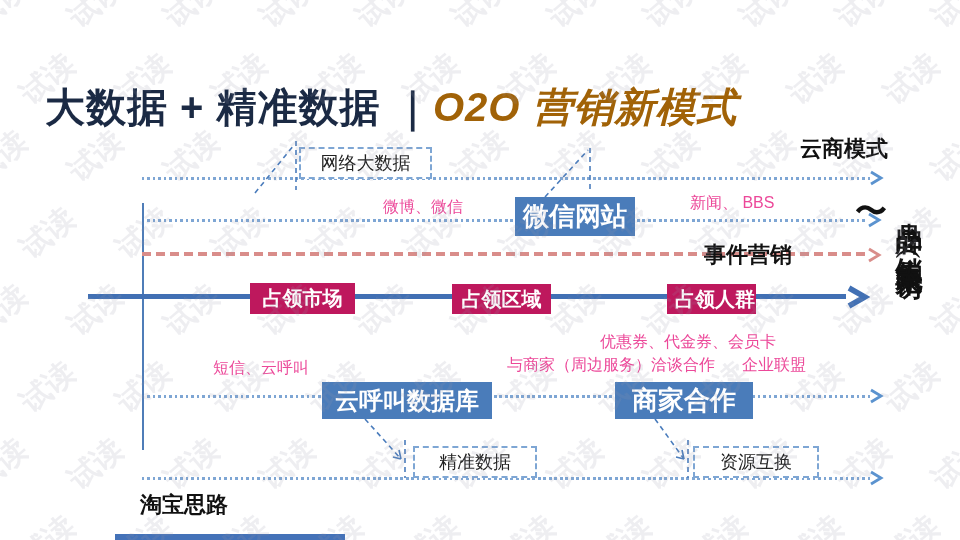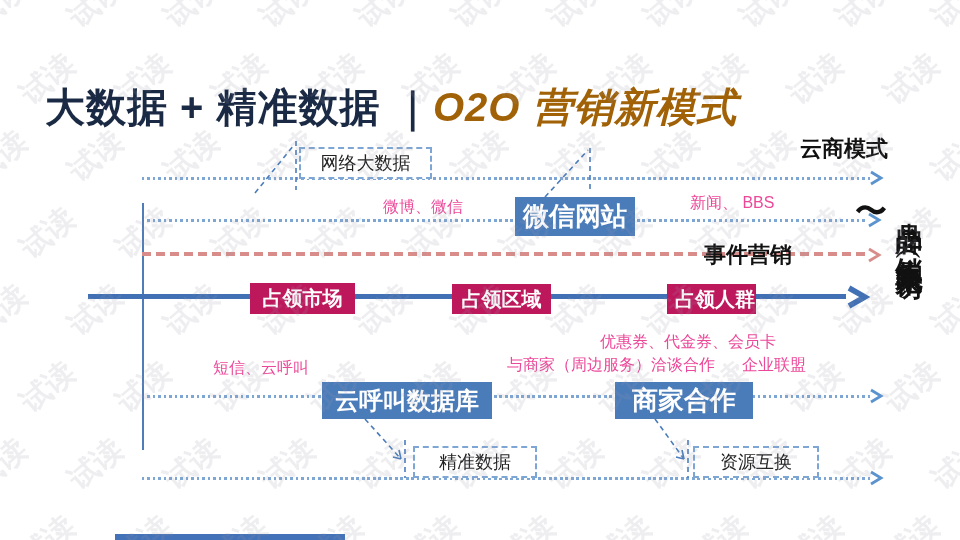--- a/index.html
+++ b/index.html
@@ -126,20 +126,21 @@
   <div class="dashedbox" style="left:693px; top:446px; width:126px; height:32px; line-height:29px;">资源互换</div>
 
   <div class="note" style="left:383px; top:197px;">微博、微信</div>
   <div class="note" style="left:690px; top:193px;">新闻、 BBS</div>
   <div class="note-bold" style="left:800px; top:134px; font-size:22px;">云商模式</div>
   <div class="note-bold" style="left:704px; top:240px; font-size:22px;">事件营销</div>
   <div class="note" style="left:213px; top:358px;">短信、云呼叫</div>
   <div class="note" style="left:600px; top:332px;">优惠券、代金券、会员卡</div>
   <div class="note" style="left:507px; top:355px;">与商家（周边服务）洽谈合作</div>
   <div class="note" style="left:742px; top:355px;">企业联盟</div>
+  <div class="note-bold" style="left:140px; top:490px; font-size:22px;">淘宝思路</div>
 
   <div class="brace">〜</div>
   <div class="vertical-outcome">品牌＋销售（来电来访</div>
 
   <div class="footer-bar"></div>
 
   <div id="watermarks">
       <span style="left: -30px; top: -18px;">试读</span>
       <span style="left: 66px; top: -18px;">试读</span>
       <span style="left: 162px; top: -18px;">试读</span>

